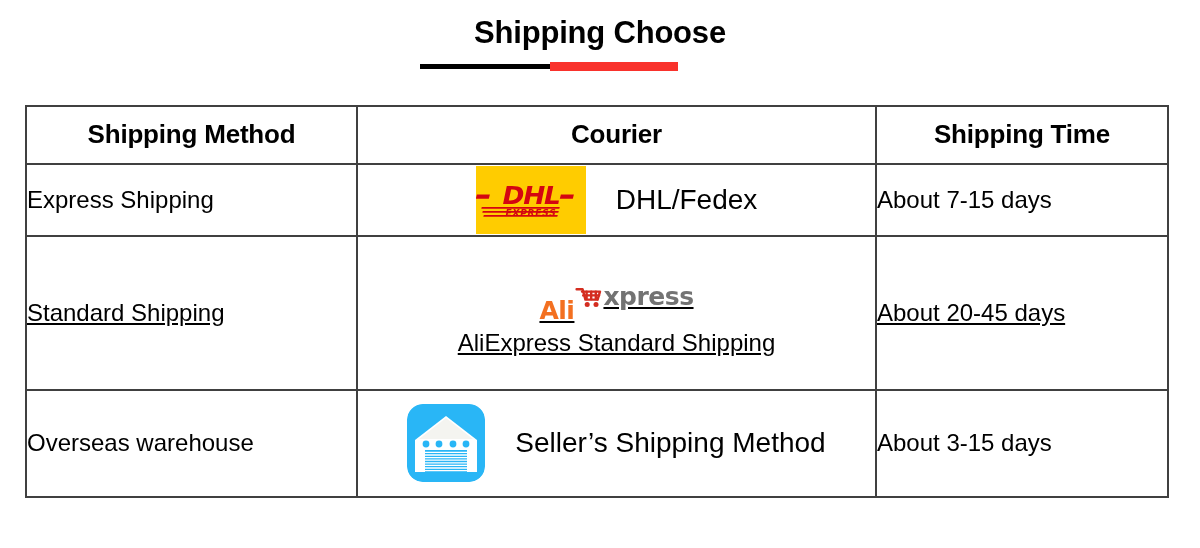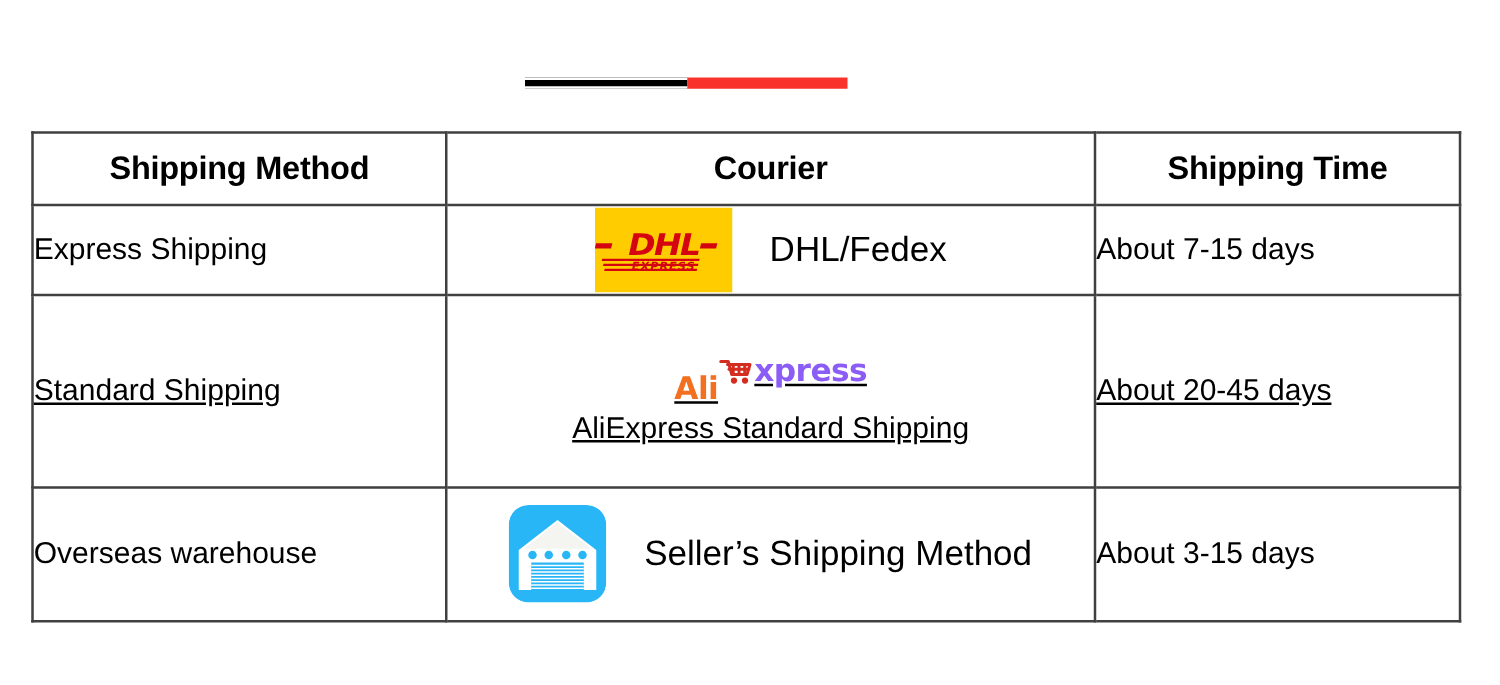--- a/index.html
+++ b/index.html
@@ -161,20 +161,21 @@
   }
   .ali-label {
     font-size: 24px;
     white-space: nowrap;
   }
 </style>
 </head>
 <body>
 
 <div id="title-block">
+  <div id="page-title">Shipping Choose</div>
   <div id="title-rule">
     <div class="rule-seg-dark" style="background: rgb(0, 0, 0);"></div>
     <div class="rule-seg-accent" style="background: rgb(249, 50, 44);"></div>
   </div>
 </div>
 
 <table id="shipping-table">
   <colgroup>
     <col class="col-method">
     <col class="col-courier">
@@ -222,21 +223,21 @@
                 <g fill="none" stroke="#D42D20" stroke-width="2.4" stroke-linecap="round" stroke-linejoin="round">
                   <path d="M1.6 4.2 H7.6 L10.4 14.6 H22.2"></path>
                   <path d="M7.0 6.6 H25.0 L22.6 14.6"></path>
                   <path d="M11.6 6.6 V14.0 M16.2 6.6 V14.0 M20.8 6.6 V14.0"></path>
                   <path d="M8.2 10.4 H24.0"></path>
                 </g>
                 <circle cx="12.2" cy="19.4" r="2.5" fill="#D42D20"></circle>
                 <circle cx="21.0" cy="19.4" r="2.5" fill="#D42D20"></circle>
               </svg>
             </span>
-            <span style="color:#8b5cf6;">xpress</span>
+            <span style="color:#737373;">xpress</span>
           </span>
           <span class="ali-label">AliExpress Standard Shipping</span>
         </div>
       </td>
       <td class="cell-text time-cell">About 20-45 days</td>
     </tr>
 
     <tr class="row-overseas">
       <td class="cell-text method-cell">Overseas warehouse</td>
       <td class="courier-cell">

